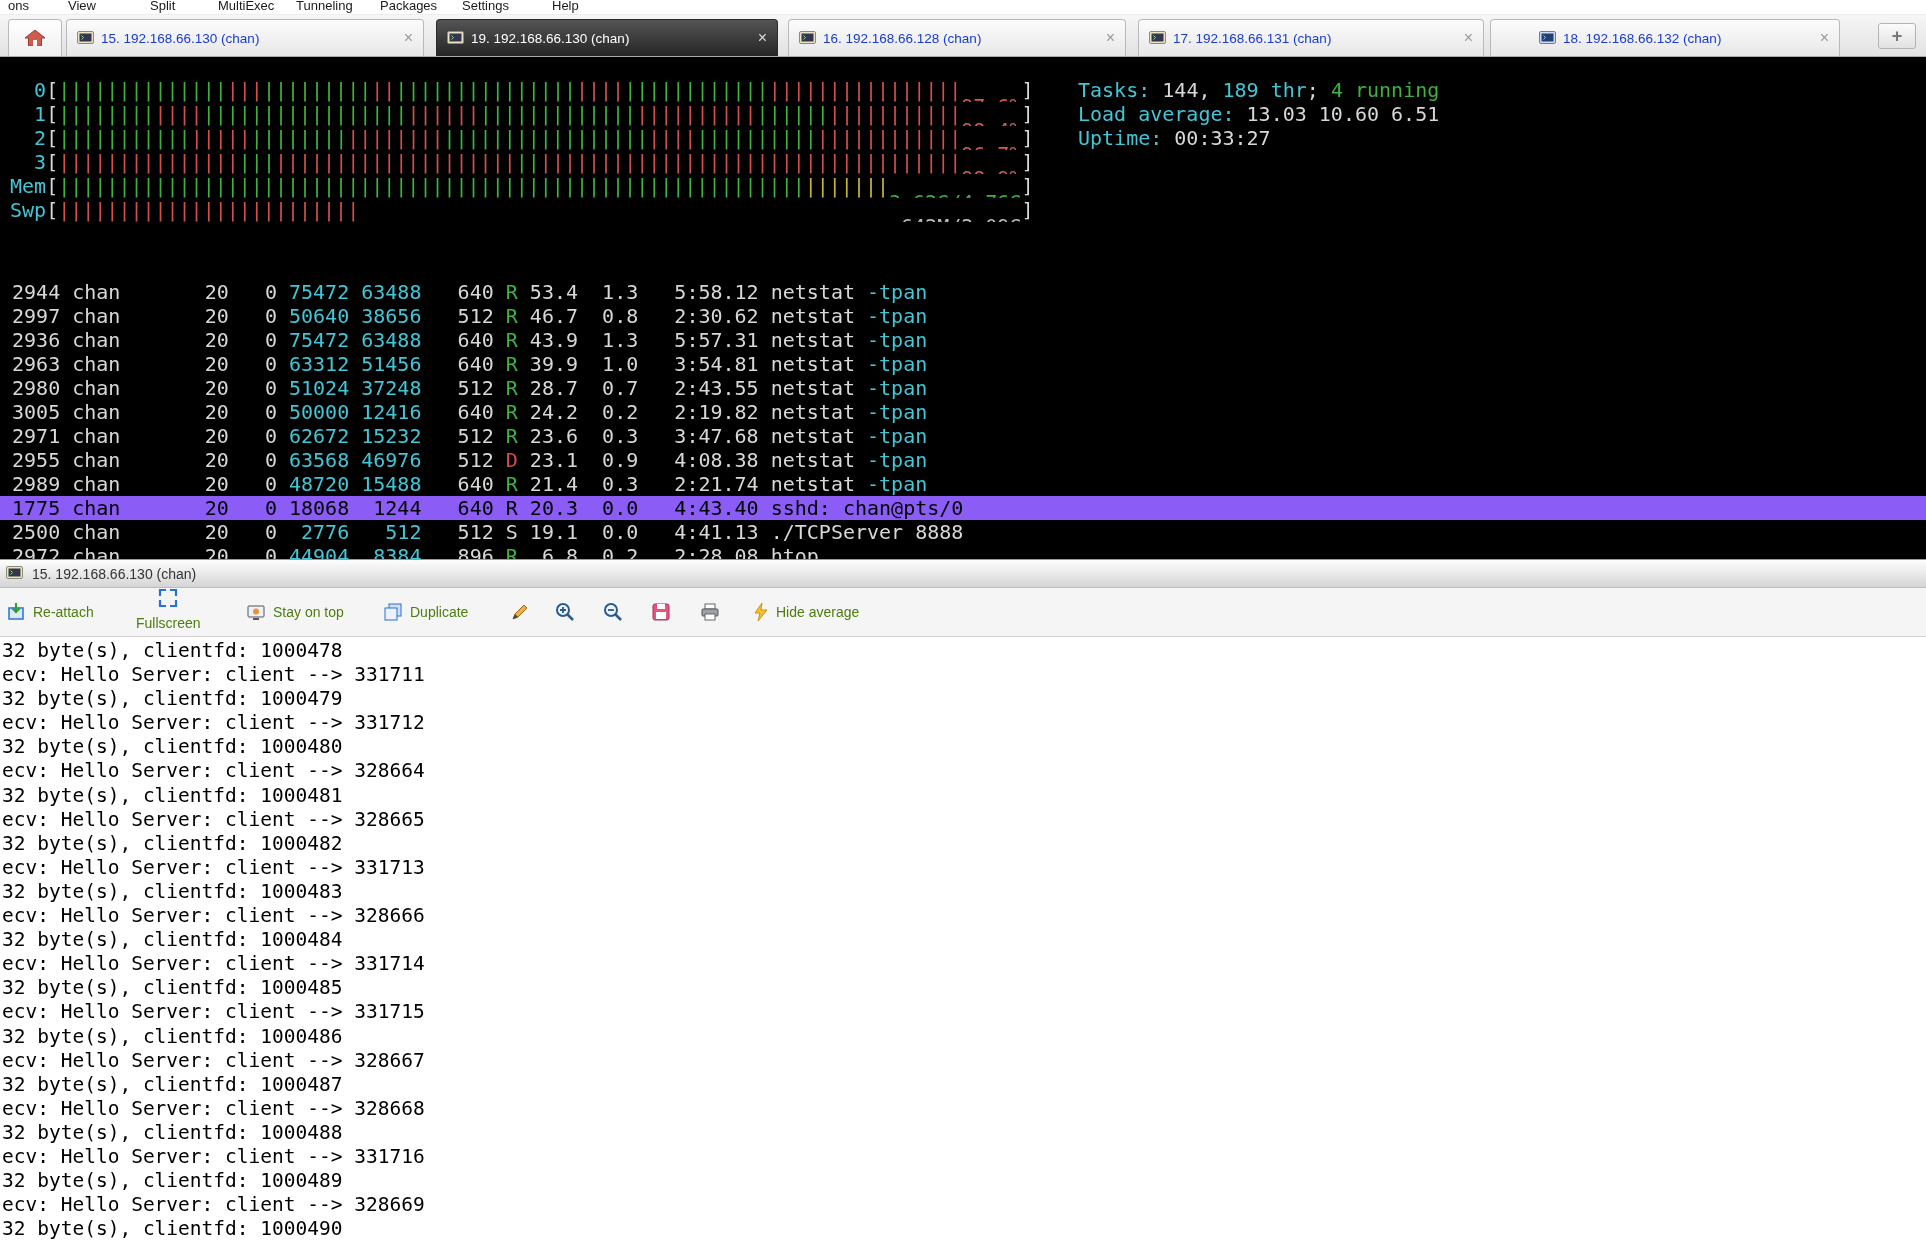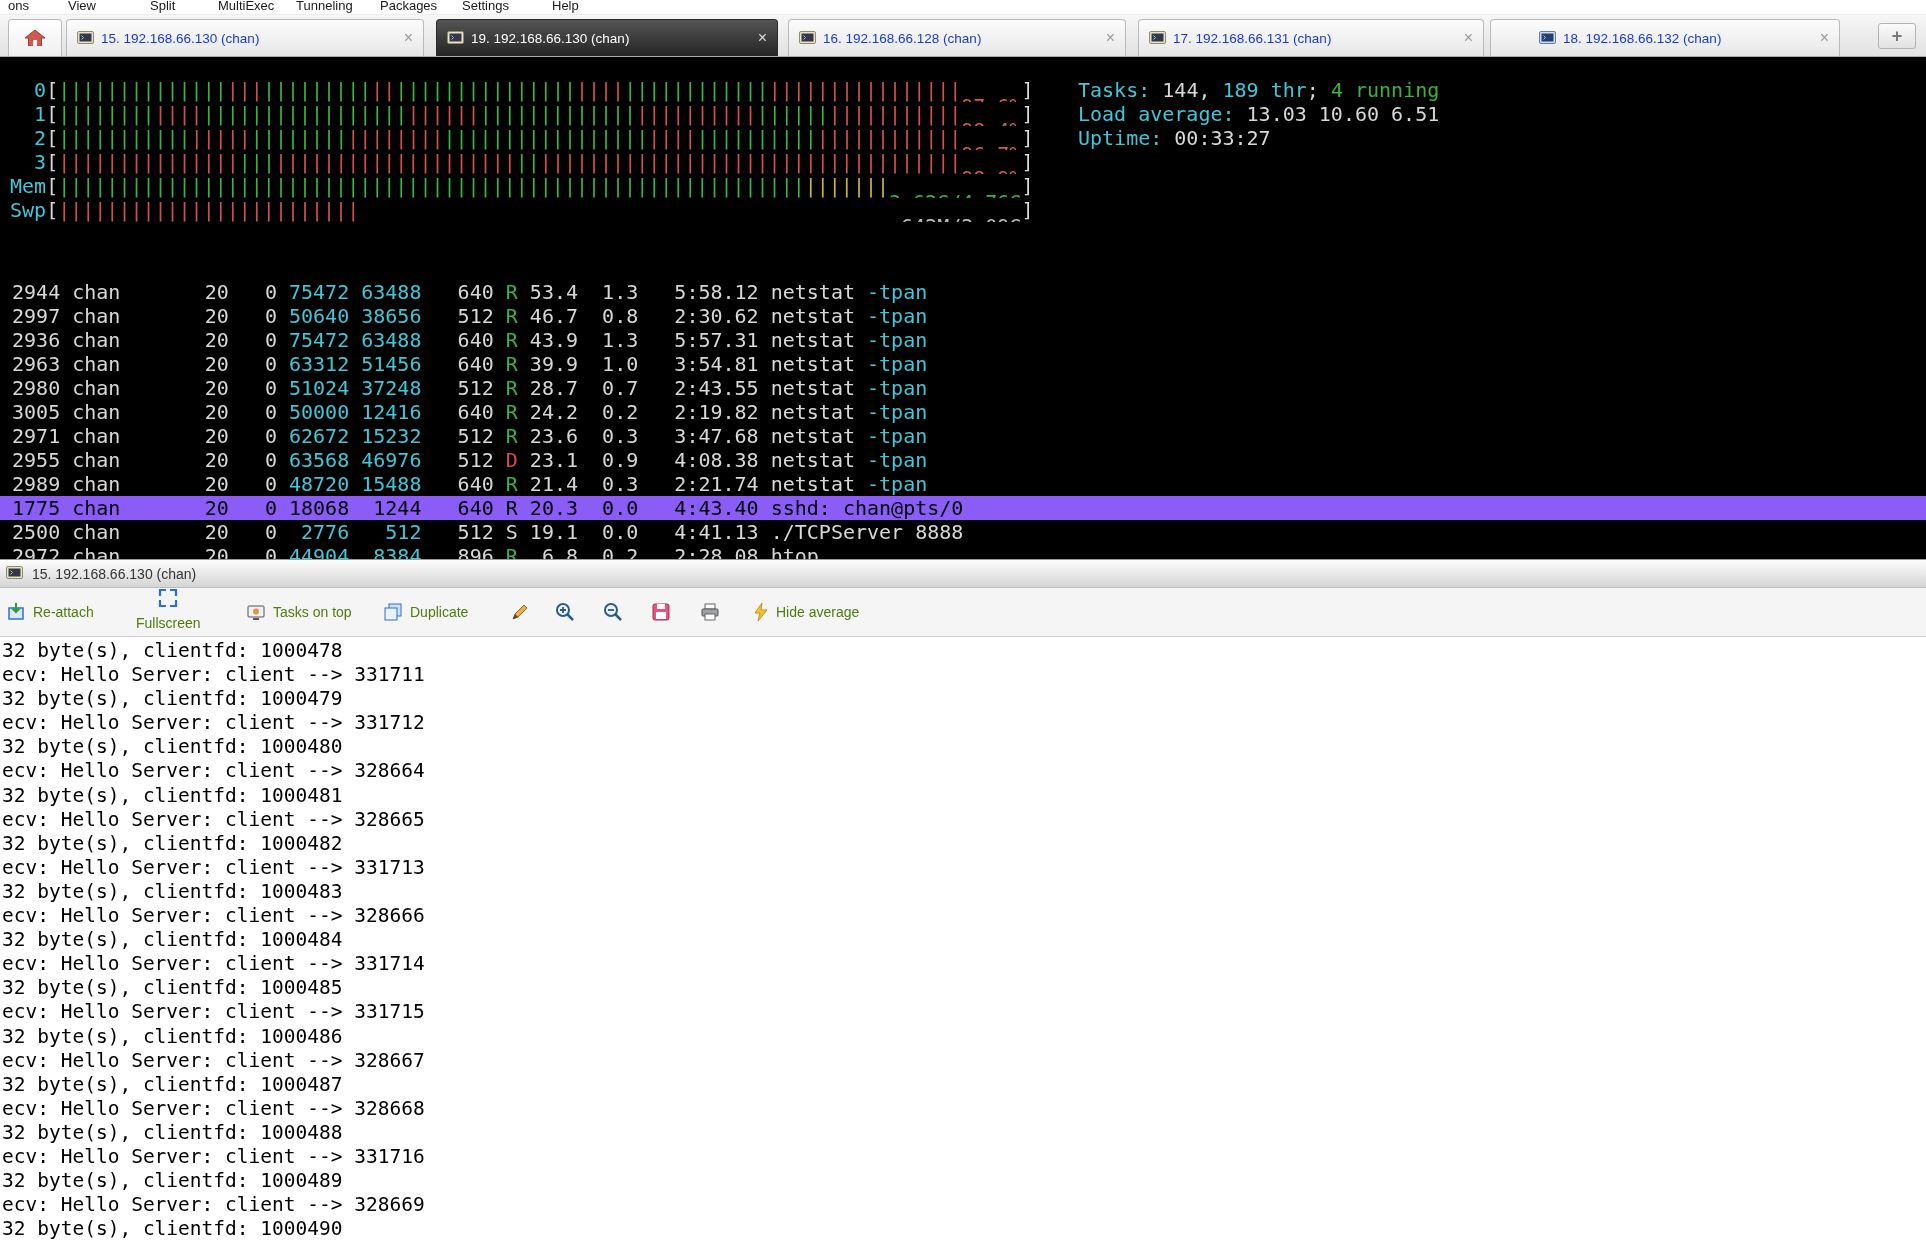--- a/index.html
+++ b/index.html
@@ -176,21 +176,21 @@
       <span class="tblabel">Fullscreen</span>
     </div>
     <div class="tbtn" style="left: 246px;">
       <span class="tbicon">
         <svg width="20" height="20" viewBox="0 0 20 20">
           <rect x="2" y="4" width="16" height="11" rx="1" fill="#eaf2fa" stroke="#555"></rect>
           <rect x="7" y="16" width="6" height="2" fill="#555"></rect>
           <circle cx="10" cy="9.5" r="3" fill="#f09030"></circle>
         </svg>
       </span>
-      <span class="tblabel">Tasks on top</span>
+      <span class="tblabel">Stay on top</span>
     </div>
     <div class="tbtn" style="left: 383px; justify-content: flex-end;">
       <span class="tbicon">
         <svg width="20" height="20" viewBox="0 0 20 20">
           <rect x="6" y="2" width="12" height="12" fill="#cfe0f8" stroke="#2a6fd4"></rect>
           <rect x="2" y="6" width="12" height="12" fill="#eaf2fc" stroke="#2a6fd4"></rect>
         </svg>
       </span>
       <span class="tblabel">Duplicate</span>
     </div>

